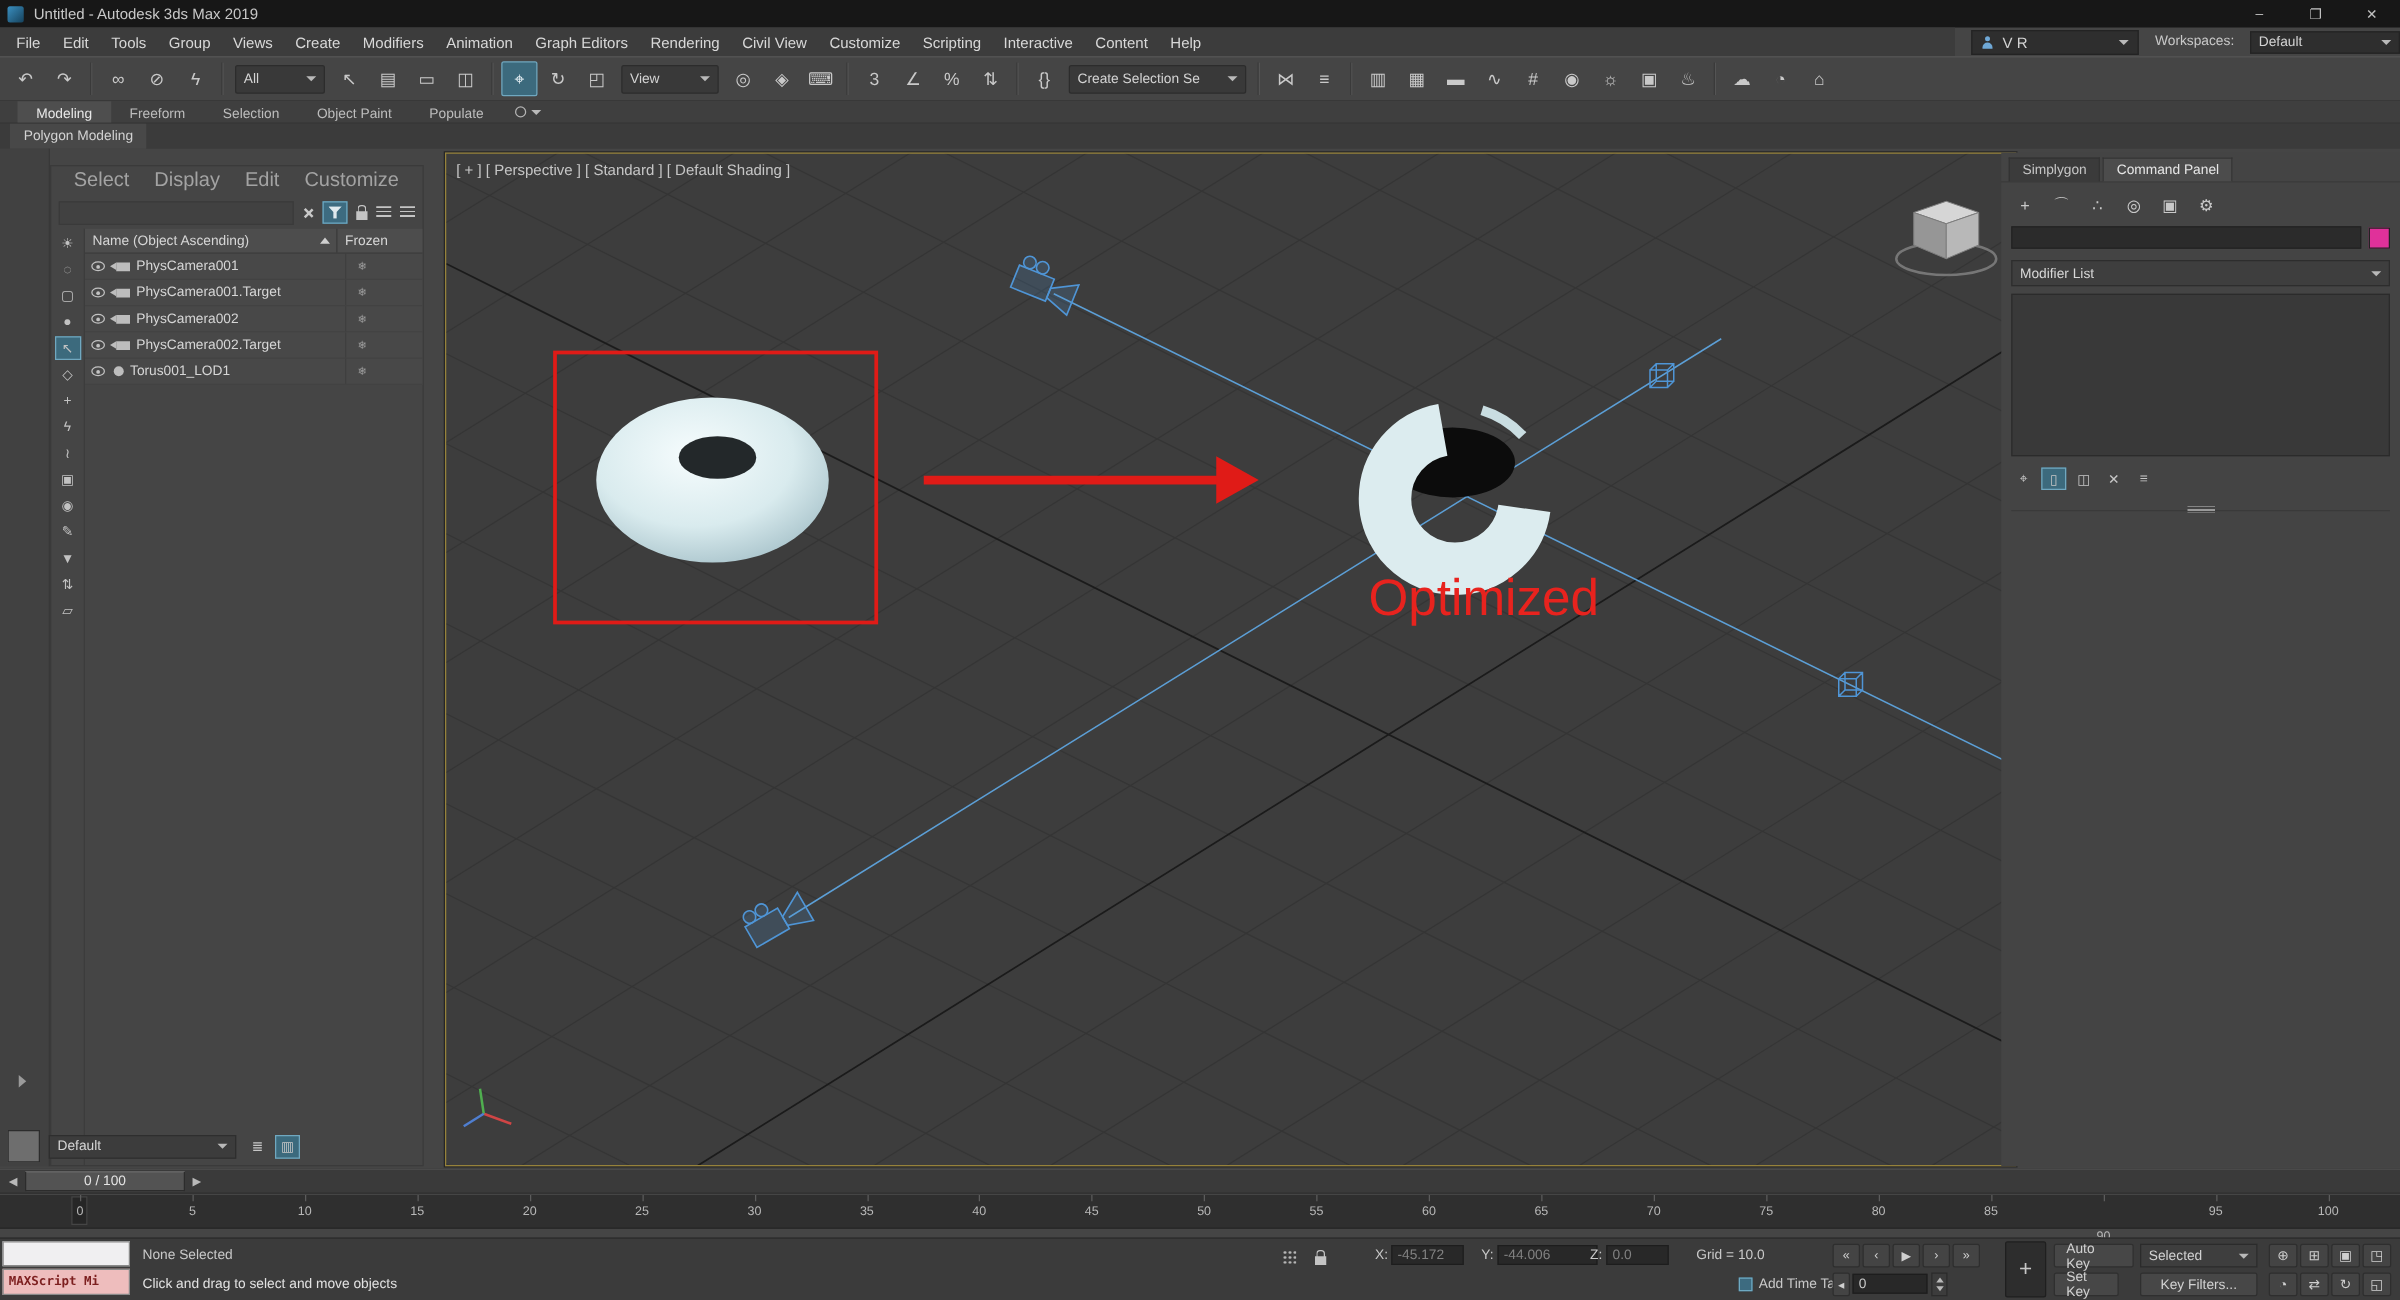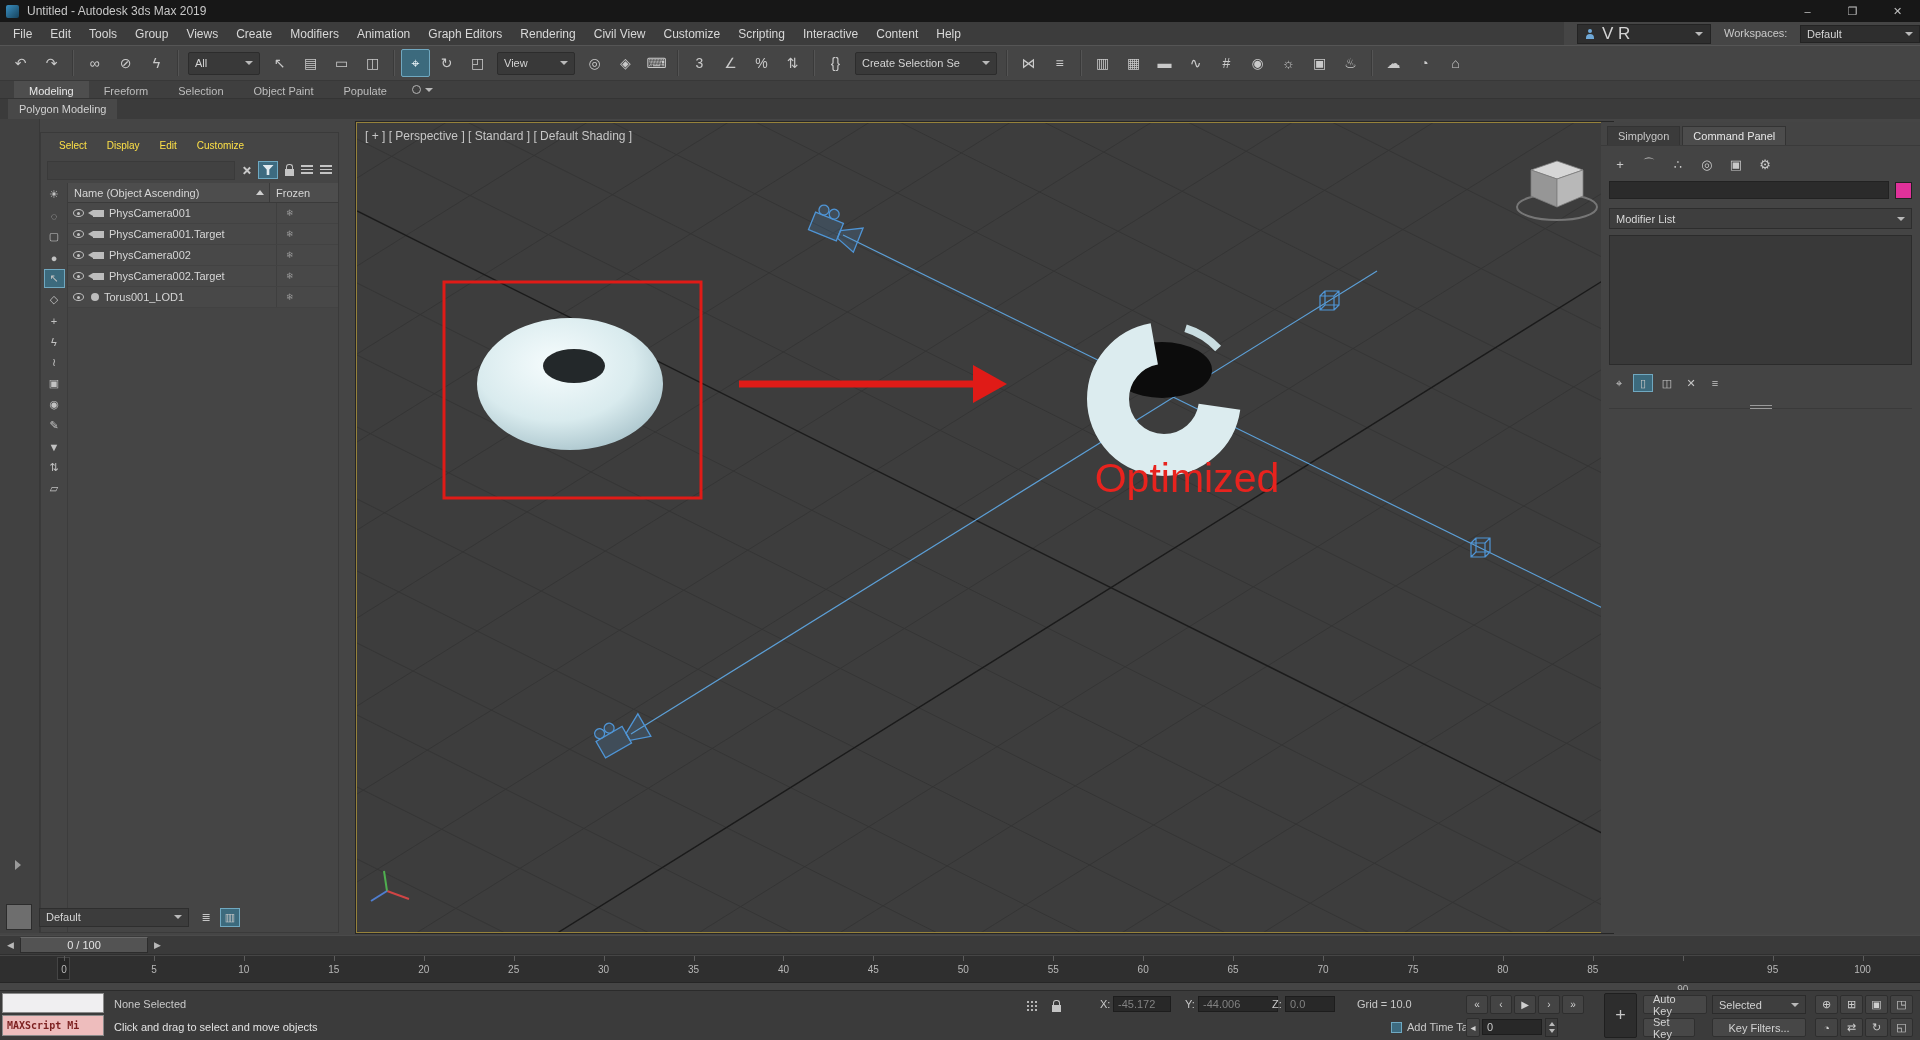--- a/index.html
+++ b/index.html
@@ -44,21 +44,21 @@
   .ribbon-extra{display:flex;align-items:center;gap:4px;padding:0 10px;}
   .ribbon-circle{width:9px;height:9px;border:1.5px solid #b5b5b5;border-radius:50%;box-sizing:border-box;}
   #polyrow{left:0;top:99px;width:1920px;height:20px;background:#3b3b3b;position:absolute;}
   .poly-chip{position:absolute;left:8px;top:0;height:20px;display:flex;align-items:center;padding:0 11px;background:#484848;font-size:11px;color:#d2d2d2;}
   
   #leftstrip{left:0;top:119px;width:40px;height:814px;background:#414141;border-right:1px solid #383838;box-sizing:border-box;position:absolute;}
   .strip-arrow{position:absolute;left:15px;top:741px;width:0;height:0;border-top:5px solid transparent;border-bottom:5px solid transparent;border-left:6px solid #9a9a9a;}
   
   #explorer{left:40px;top:132px;width:299px;height:801px;background:#454545;border:1px solid #3a3a3a;box-sizing:border-box;display:flex;flex-direction:column;position:absolute;}
   .ex-menu{height:24px;display:flex;align-items:center;padding-left:8px;flex:none;}
-  .ex-menu-item{padding:0 10px;font-size:10px;color:#fde047;}
+  .ex-menu-item{padding:0 10px;font-size:16px;color:#a3a3a3;}
   .ex-search{height:26px;display:flex;align-items:center;padding:0 6px;gap:7px;flex:none;}
   .ex-search-input{flex:1;height:17px;background:#414141;border:1px solid #3a3a3a;}
   .x-icon{width:9px;height:9px;position:relative;}
   .x-icon::before,.x-icon::after{content:'';position:absolute;left:4px;top:0;width:1.5px;height:9px;background:#c9c9c9;}
   .x-icon::before{transform:rotate(45deg);} .x-icon::after{transform:rotate(-45deg);}
   .funnel-box{width:20px;height:18px;background:#3d6b80;border:1px solid #6ea9c2;display:flex;align-items:center;justify-content:center;box-sizing:border-box;}
   .funnel-icon{width:11px;height:10px;background:#dfe9ee;clip-path:polygon(0 0,100% 0,62% 45%,62% 100%,38% 100%,38% 45%);}
   .lock-icon{width:9px;height:7px;background:#c4c4c4;position:relative;margin-top:4px;}
   .lock-icon::before{content:'';position:absolute;left:1px;top:-5px;width:7px;height:6px;border:1.5px solid #c4c4c4;border-bottom:none;border-radius:3px 3px 0 0;box-sizing:border-box;}
   .lines-icon{width:12px;height:10px;background:repeating-linear-gradient(to bottom,#c4c4c4 0 1.5px,transparent 1.5px 3.5px);}
@@ -164,21 +164,21 @@
       <div class="menu-item" data-name="menu-item-rendering">Rendering</div>
       <div class="menu-item" data-name="menu-item-civil-view">Civil View</div>
       <div class="menu-item" data-name="menu-item-customize">Customize</div>
       <div class="menu-item" data-name="menu-item-scripting">Scripting</div>
       <div class="menu-item" data-name="menu-item-interactive">Interactive</div>
       <div class="menu-item" data-name="menu-item-content">Content</div>
       <div class="menu-item" data-name="menu-item-help">Help</div>
     </div>
   <div id="signin" data-name="sign-in-account">
     <span class="person-icon" data-name="user-icon"></span>
-    <span data-name="account-user-label" style="font-size:17px;color:#d4d4d4;">V R</span>
+    <span data-name="account-user-label" style="font-size:12px;color:#d4d4d4;">V R</span>
     <span class="caret" data-name="chevron-down-icon"></span>
   </div>
   <div id="workspaces-label" data-name="workspaces-label">Workspaces:</div>
   <div id="workspace-dd" data-name="workspace-dropdown">
     <span data-name="workspace-value">Default</span>
     <span class="caret" data-name="chevron-down-icon"></span>
   </div>
 </div>
 
 <div id="maintoolbar" data-name="main-toolbar-items">

